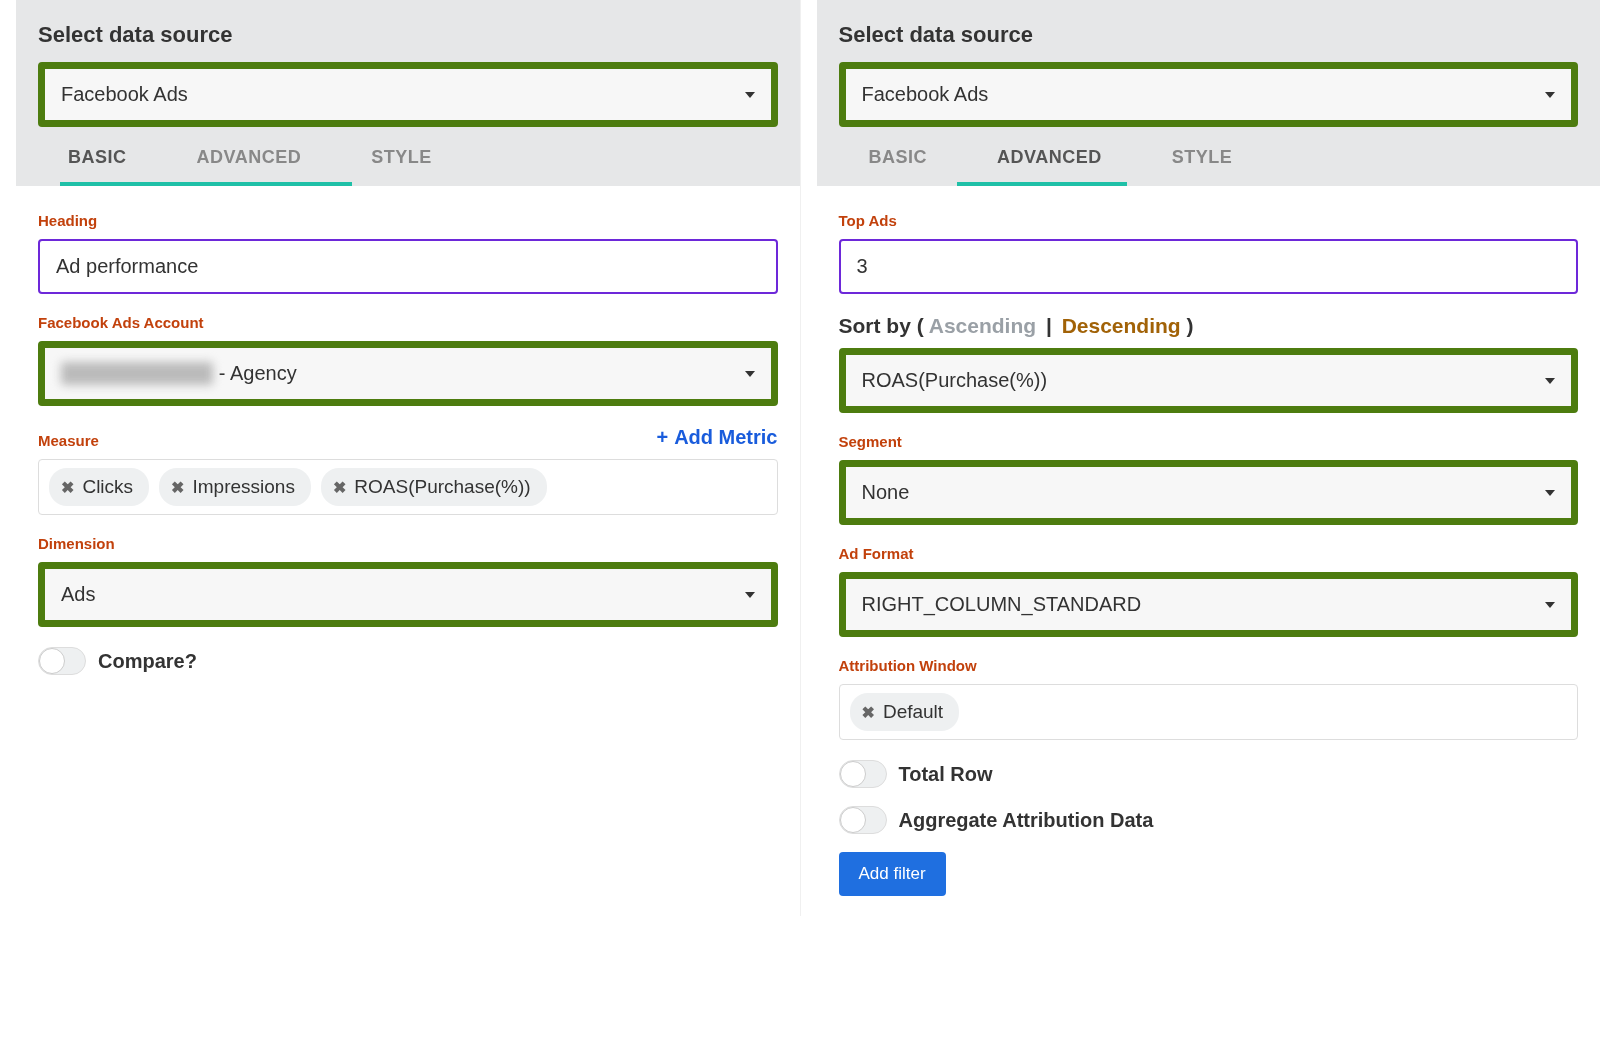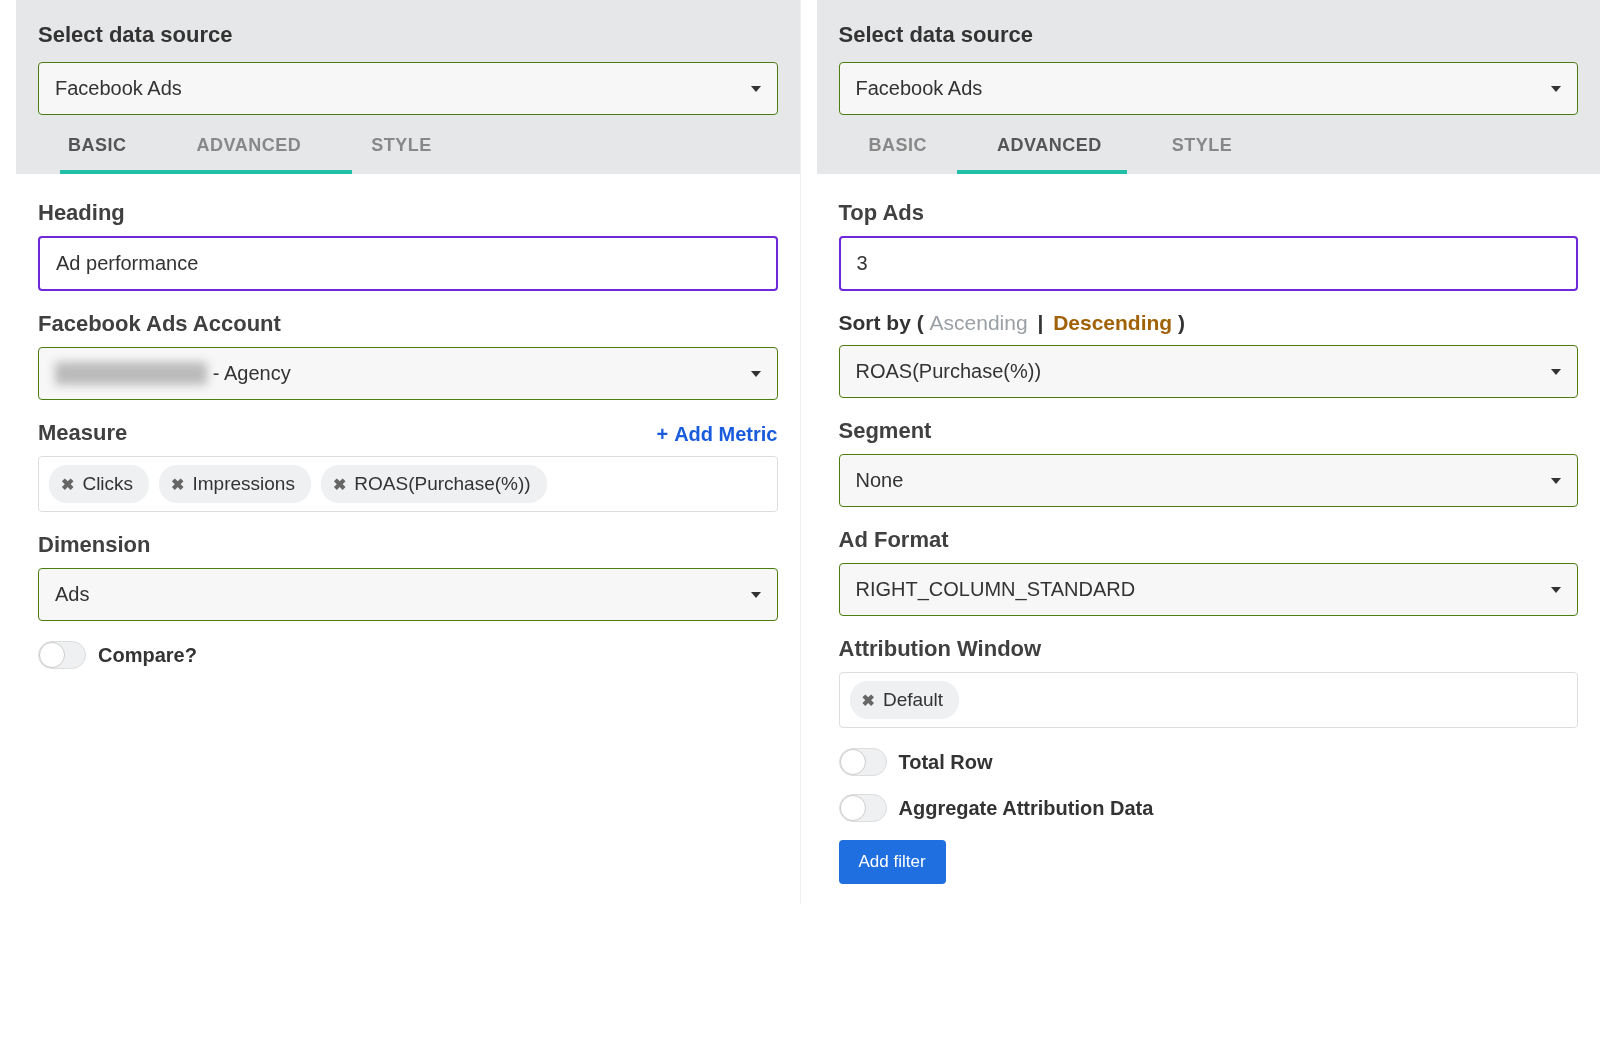--- a/index.html
+++ b/index.html
@@ -19,21 +19,21 @@
     padding: 22px 22px 0 22px;
   }
   .label-title {
     font-size: 22px;
     font-weight: 700;
     color: #333;
     margin-bottom: 14px;
   }
   .select-box {
     background: #f7f7f7;
-    border: 1px solid #4d7c0f;
+    border: 7px solid #4d7c0f;
     border-radius: 4px;
     padding: 14px 16px;
     font-size: 20px;
     color: #333;
     display: flex;
     justify-content: space-between;
     align-items: center;
     cursor: pointer;
   }
   .input-box {
@@ -85,23 +85,23 @@
     cursor: pointer;
     position: relative;
   }
   .tab.active { color: #555; }
   .body-section {
     padding: 26px 22px 20px 22px;
     background: #fff;
   }
   .field { margin-bottom: 20px; }
   .field-label {
-    font-size: 22px;
-    font-weight: 700;
-    color: #404040;
+    font-size: 15px;
+    font-weight: 700;
+    color: #c2410c;
     margin-bottom: 10px;
     display: flex;
     align-items: center;
     gap: 8px;
   }
   .field-header-row {
     display: flex;
     justify-content: space-between;
     align-items: flex-end;
     margin-bottom: 10px;
@@ -149,21 +149,21 @@
     font-size: 20px;
     font-weight: 700;
     color: #333;
   }
   .sort-label-row {
     font-size: 21px;
     font-weight: 700;
     color: #333;
     margin-bottom: 10px;
   }
-  .sort-asc { color: #9aa0a6; font-weight: 400; cursor: pointer; }
+  .sort-asc { color: #9aa0a6; font-weight: 700; cursor: pointer; }
   .sort-sep { color: #333; padding: 0 4px; font-weight: 700; }
   .sort-desc { color: #a16207; font-weight: 700; cursor: pointer; }
   .btn-primary {
     background: #1f6fe0;
     color: #fff;
     border: none;
     border-radius: 4px;
     padding: 12px 20px;
     font-size: 17px;
     cursor: pointer;

